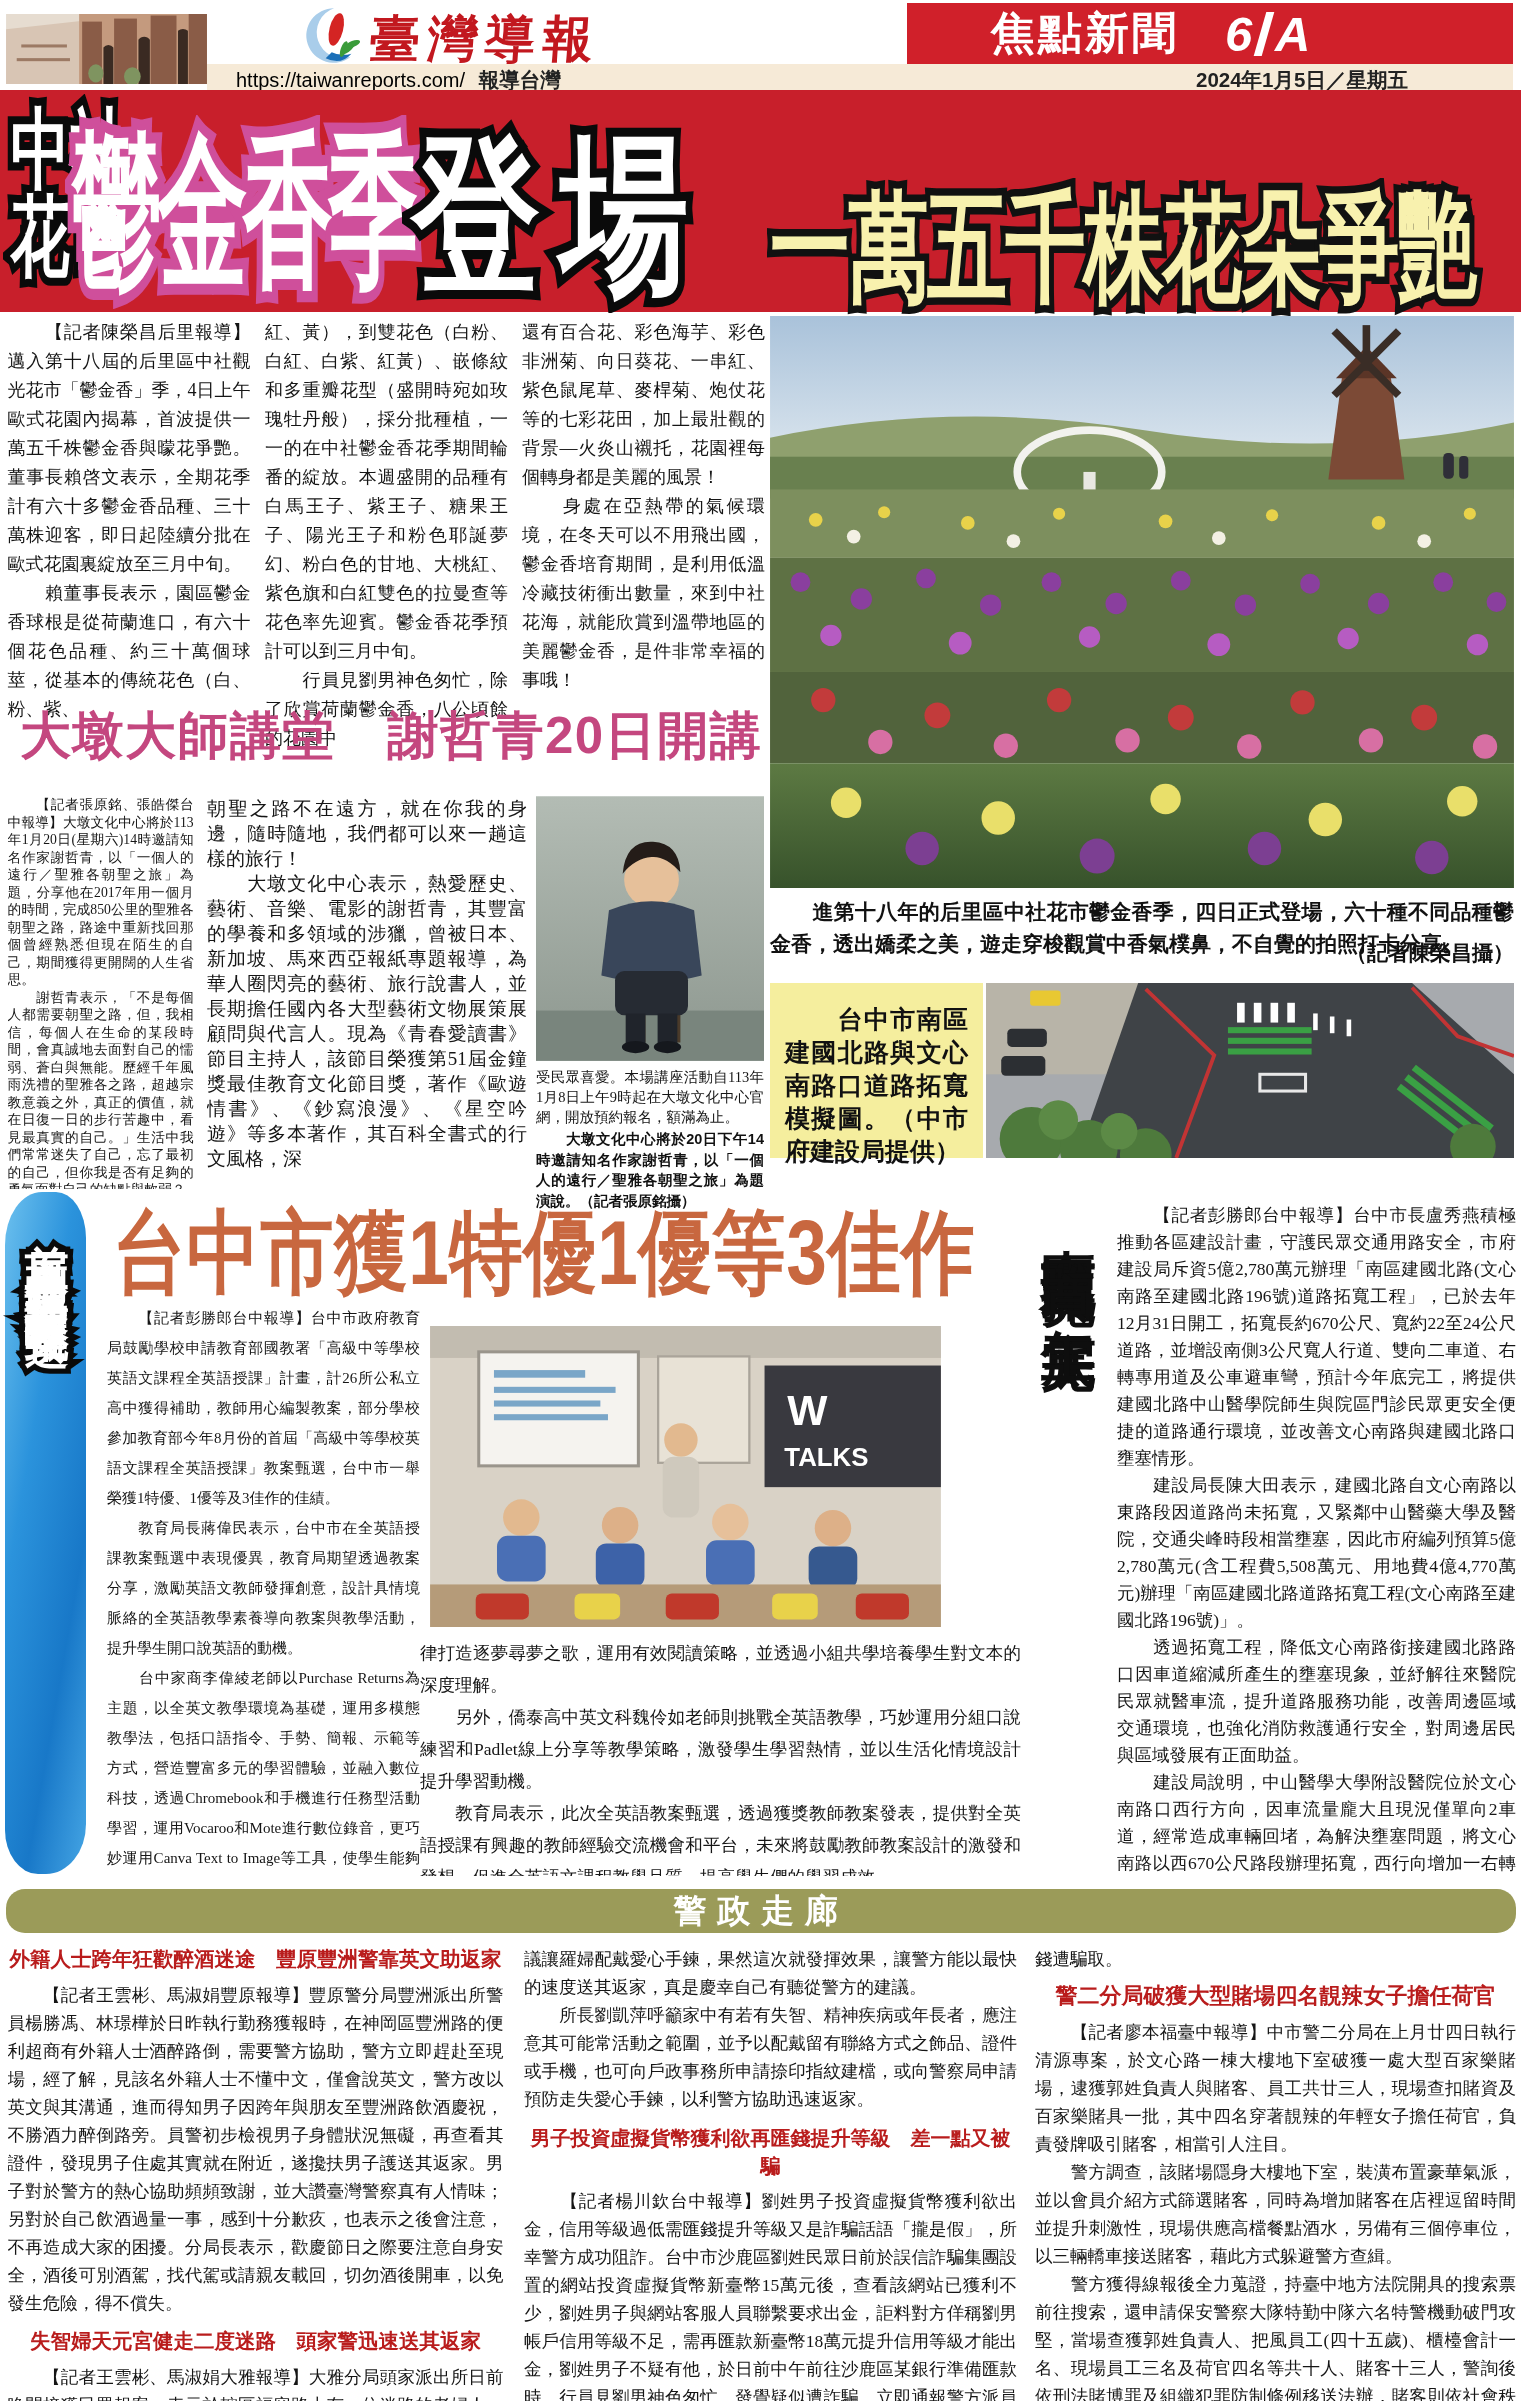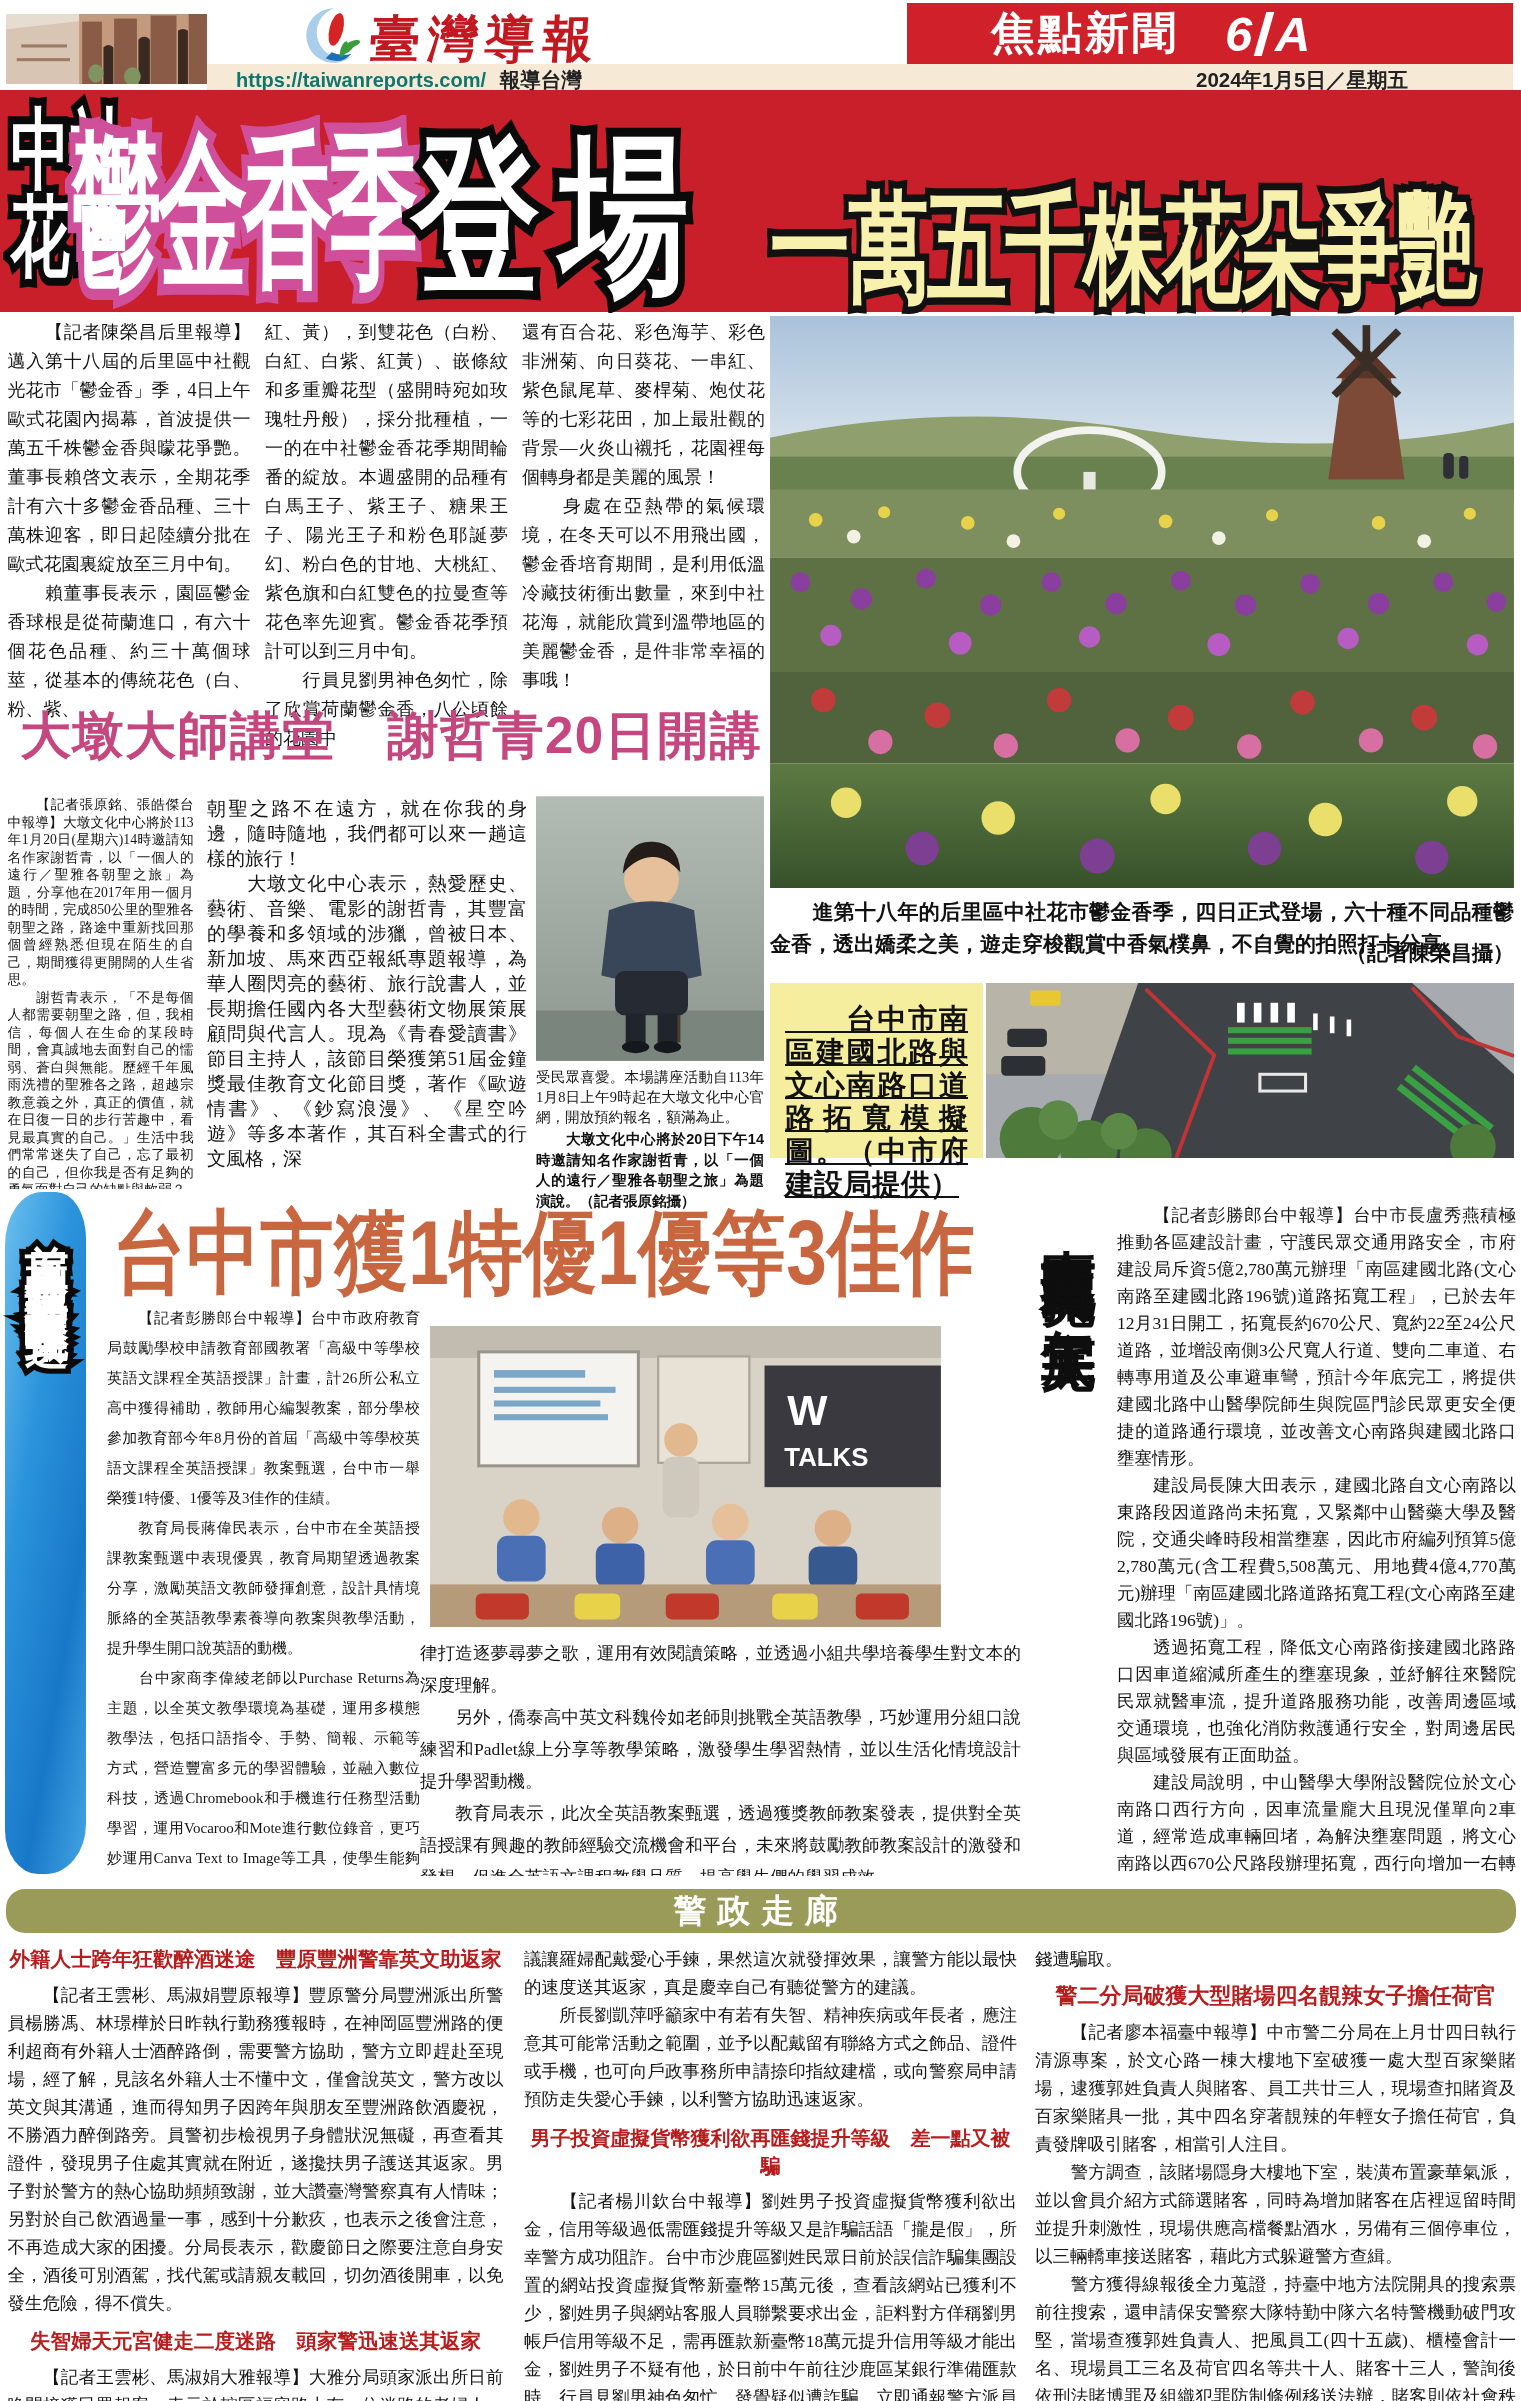--- a/index.html
+++ b/index.html
@@ -75,21 +75,21 @@
         <ellipse cx="61" cy="56" rx="4" ry="11" transform="rotate(45 61 56)"></ellipse>
         <ellipse cx="66" cy="51" rx="4" ry="10" transform="rotate(70 66 51)"></ellipse>
       </g>
     </svg>
   </div>
 
   <div class="abs" style="left:370px;top:6px;font-size:50px;font-weight:900;color:#c2181f;letter-spacing:7.6px;transform:skewX(-4deg);">臺灣導報</div>
 
   <div class="abs beige" style="left:207px;top:64px;width:1306px;height:26px;">
     <div style="position:absolute;left:29px;top:1.5px;">
-      <span class="sans" style="font-size:20px;font-weight:bold;color:#0f766e;">https://taiwanreports.com/</span>
+      <span class="sans" style="font-size:20px;font-weight:normal;color:#000000;">https://taiwanreports.com/</span>
       <span class="sans" style="font-size:20.5px;font-weight:bold;color:#222;margin-left:10.7px;">報導台灣</span>
     </div>
     <div class="sans abs" style="left:989px;top:1.5px;font-size:20.5px;font-weight:bold;color:#222;">2024年1月5日／星期五</div>
   </div>
 
   <div class="abs redbox" style="left:907px;top:3px;width:606px;height:61px;">
     <span class="sans" style="font-size:44px;font-weight:900;color:#fff;margin-left:84px;letter-spacing:3px;">焦點新聞</span>
     <span class="sans" style="font-size:49px;font-weight:900;font-style:italic;color:#fff;margin-left:46px;">6</span>
     <span class="slash"></span>
     <span class="sans" style="font-size:49px;font-weight:900;font-style:italic;color:#fff;">A</span>
@@ -267,21 +267,21 @@
   </div>
 
   <div class="col" style="left:536px;top:1067px;width:228px;font-size:14.5px;line-height:20px;">
     <p>受民眾喜愛。本場講座活動自113年1月8日上午9時起在大墩文化中心官網，開放預約報名，額滿為止。</p>
   </div>
   <div class="col caption-sans" style="left:536px;top:1129px;width:228px;font-size:14.5px;line-height:20.5px;font-weight:bold;">
     <p>　　大墩文化中心將於20日下午14時邀請知名作家謝哲青，以「一個人的遠行／聖雅各朝聖之旅」為題演說。（記者張原銘攝）</p>
   </div>
 
   <div class="abs yellowbox" style="left:770px;top:983px;width:213px;height:175px;">
-    <div class="caption-sans" style="padding:20px 15px 0 15px;font-size:29px;line-height:33px;text-align:justify;text-decoration:underline;">　　台中市南區建國北路與文心南路口道路拓寬模擬圖。（中市府建設局提供）</div>
+    <div class="caption-sans" style="padding:20px 15px 0 15px;font-size:25px;line-height:33px;text-align:justify;">　　台中市南區建國北路與文心南路口道路拓寬模擬圖。（中市府建設局提供）</div>
   </div>
   <div class="abs" style="left:986px;top:983px;width:528px;height:175px;">
     <svg width="528" height="175" viewBox="0 0 694 230">
       <rect width="694" height="230" fill="#a7aaae"></rect>
       <rect width="260" height="120" fill="#b8b4a8"></rect>
       <polygon points="200,0 560,0 694,120 694,230 120,230" fill="#3f4347"></polygon>
       <g fill="#fff">
           <rect x="330" y="26" width="10" height="26"></rect>
           <rect x="352" y="26" width="10" height="26"></rect>
           <rect x="374" y="26" width="10" height="26"></rect>

